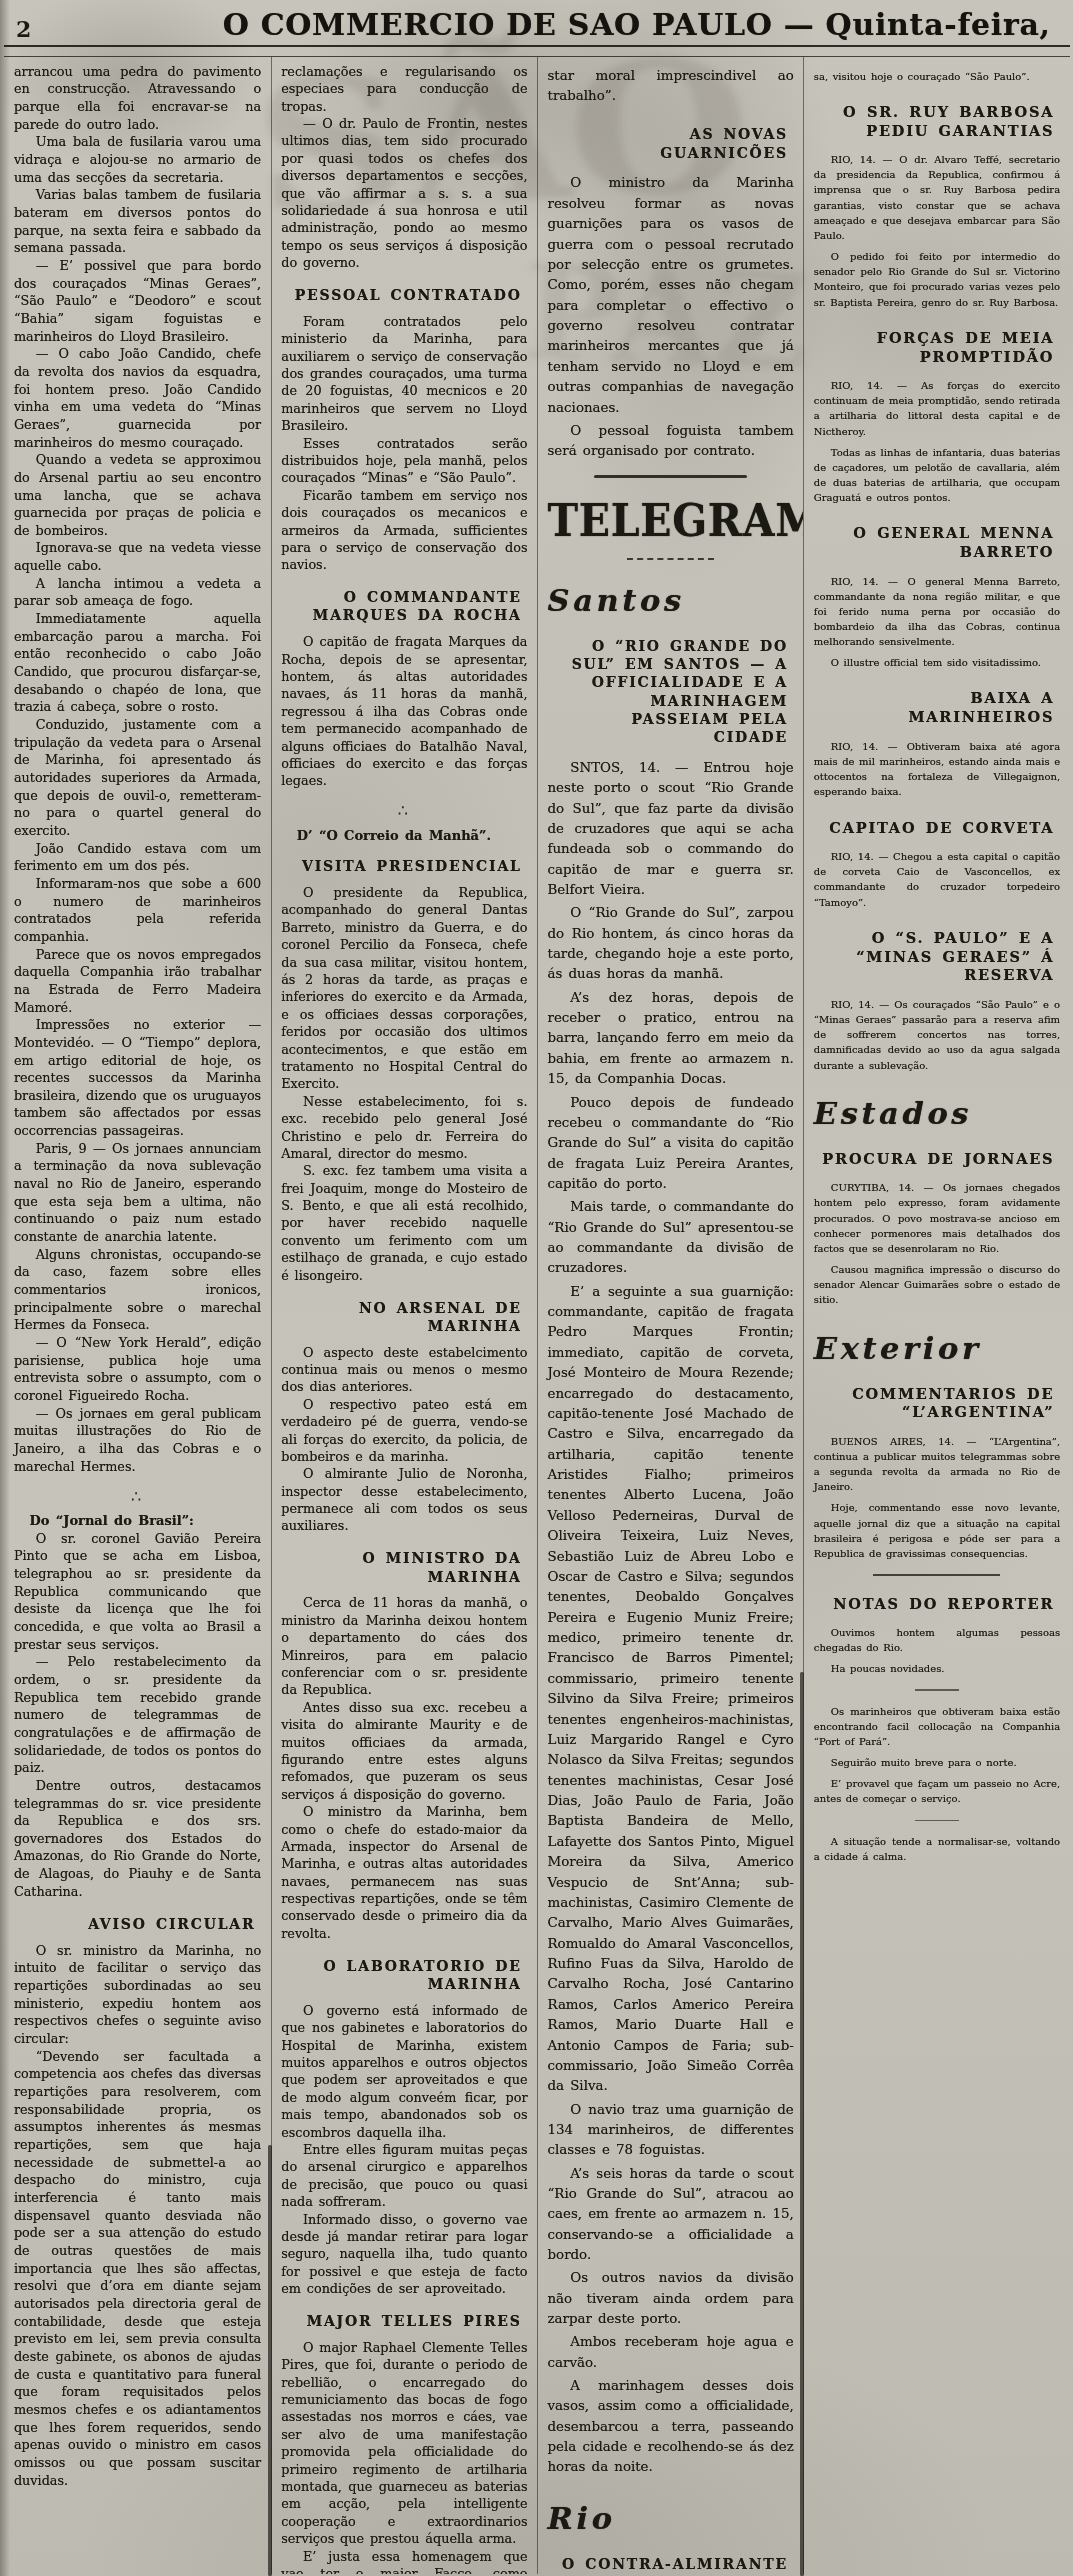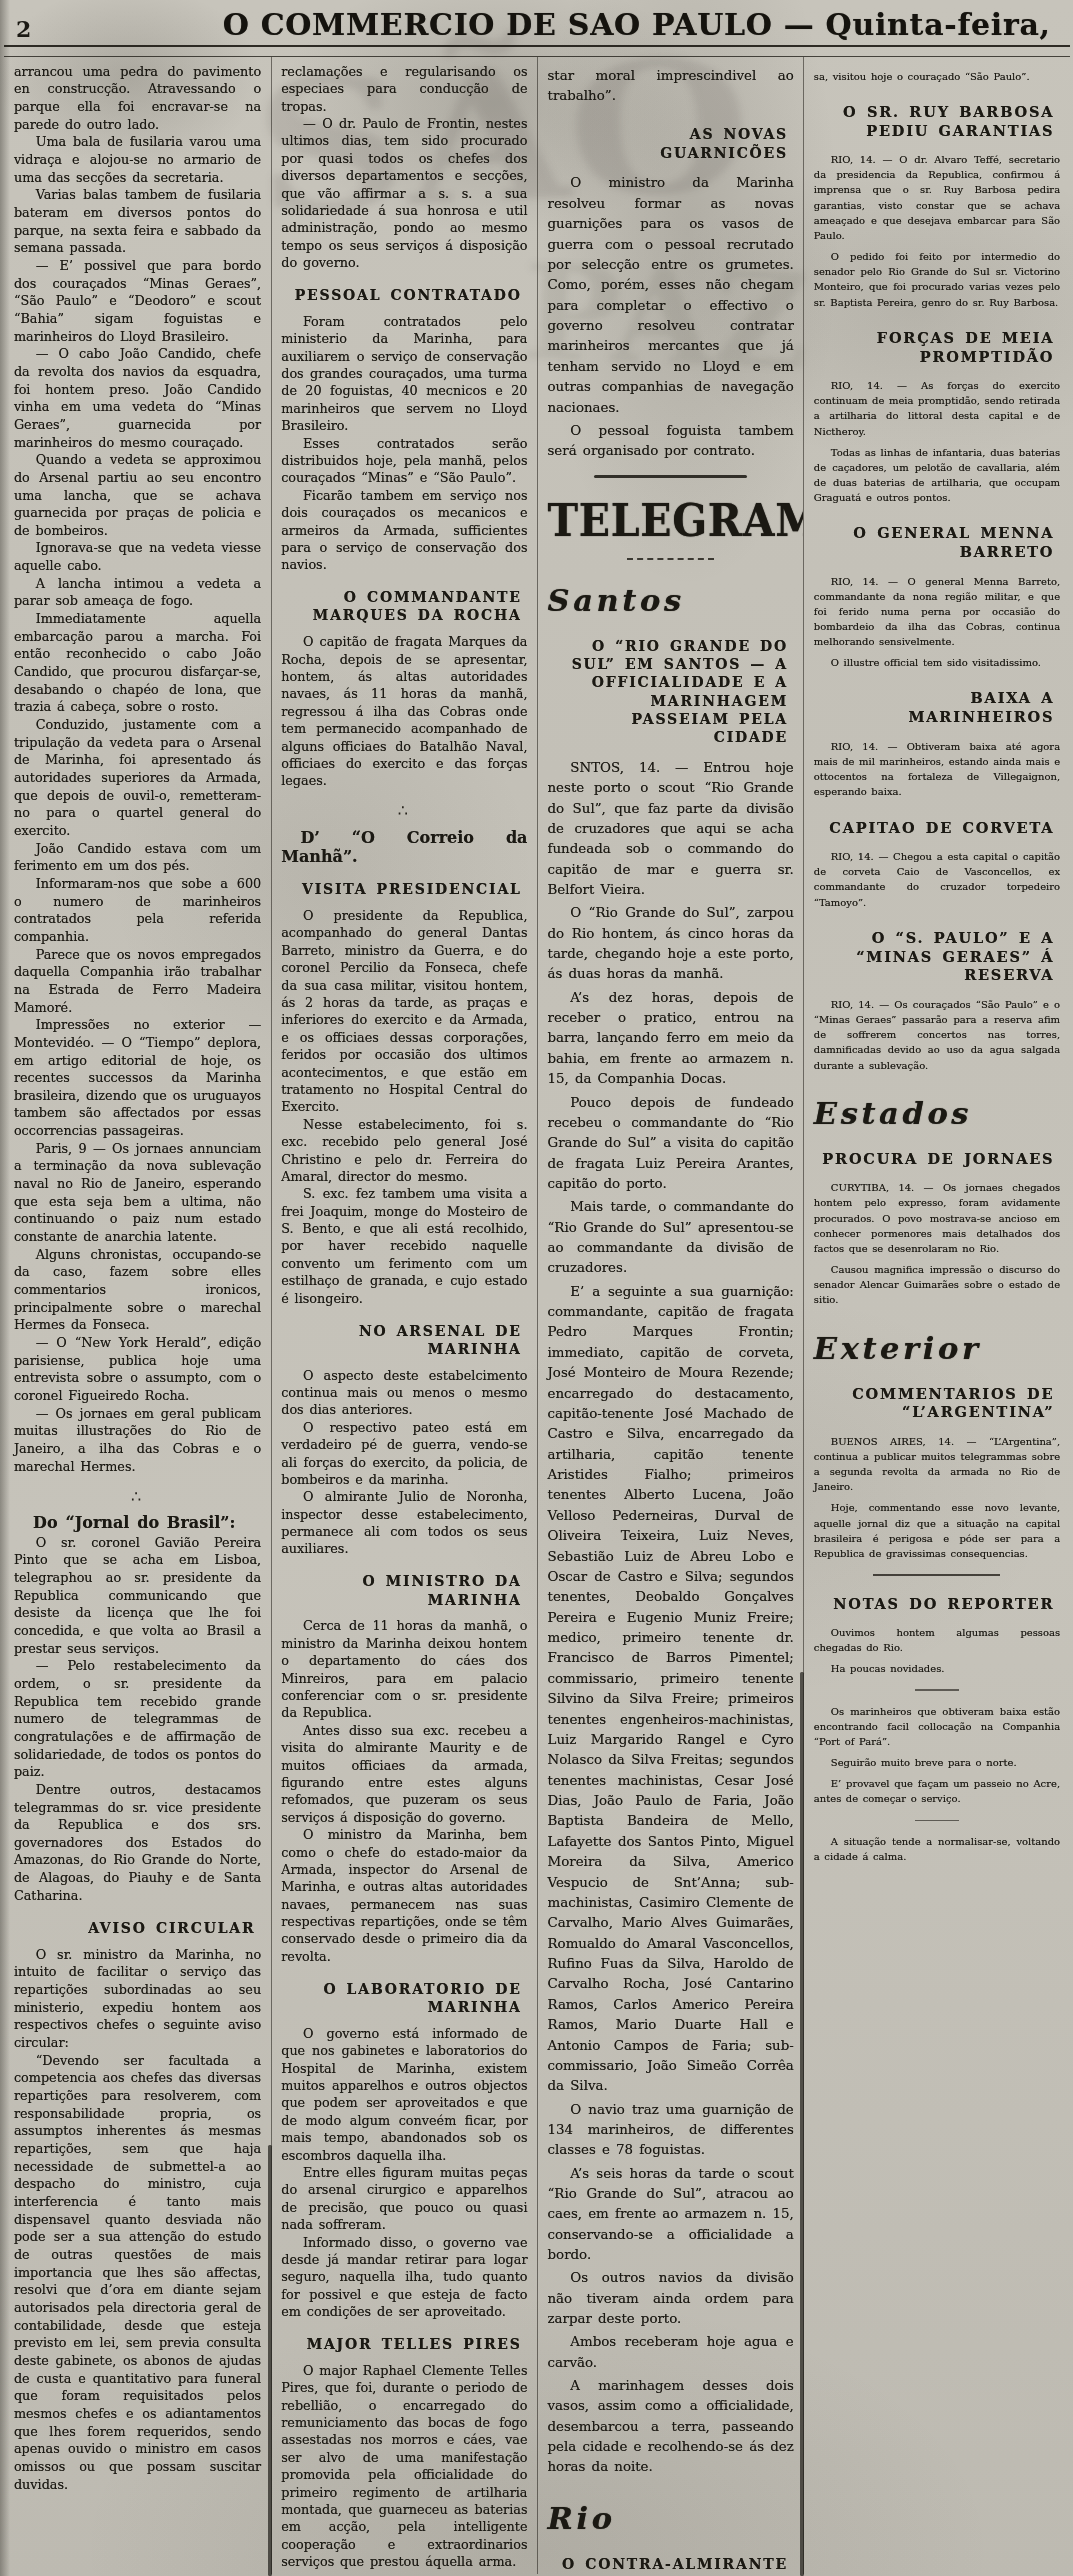--- a/index.html
+++ b/index.html
@@ -43,21 +43,21 @@
 
   
   .columns{position:relative;z-index:2;display:grid;grid-template-columns:repeat(4,1fr);
     height:2517px;margin:0 4.4px;}
   .col{padding:5.8px 9.5px 0 9.5px;overflow:hidden;text-align:justify;}
   .col + .col{border-left:0.7px solid rgba(32,30,24,.55);}
 
   .para{margin:0;font-size:12.8px;line-height:1.38;text-indent:1.7em;
     word-spacing:.14em;text-shadow:0 0 0.4px rgba(25,22,16,.6);}
   .para.noindent{text-indent:0;}
-  .kicker{margin:7.3px 0 1.5px 0;font-size:16px;font-weight:bold;text-indent:1.2em;
+  .kicker{margin:7.3px 0 1.5px 0;font-size:13px;font-weight:bold;text-indent:1.2em;
     word-spacing:.14em;text-shadow:0 0 0.4px rgba(25,22,16,.6);}
   .head{margin:14.5px 5.8px 8.7px 5.8px;font-size:14px;font-weight:bold;text-align:right;
     letter-spacing:1.8px;line-height:1.3;text-indent:0;word-spacing:.18em;
     text-shadow:0 0 0.6px rgba(25,22,16,.7);}
   .display{margin:19px 0 7.3px 0;font-size:41px;font-weight:bold;text-align:center;
     letter-spacing:0.7px;transform:scaleY(1.08);transform-origin:center;
     text-shadow:0 0 1.1px rgba(20,18,12,.8);}
   .display-it{margin:22px 0 10.2px 0;font-size:30.5px;font-weight:bold;font-style:italic;
     text-align:left;letter-spacing:3.6px;text-shadow:0 0 0.9px rgba(20,18,12,.7);}
   .ornament{margin:11.6px 0 7.3px 0;text-align:center;font-size:16px;letter-spacing:2.9px;

